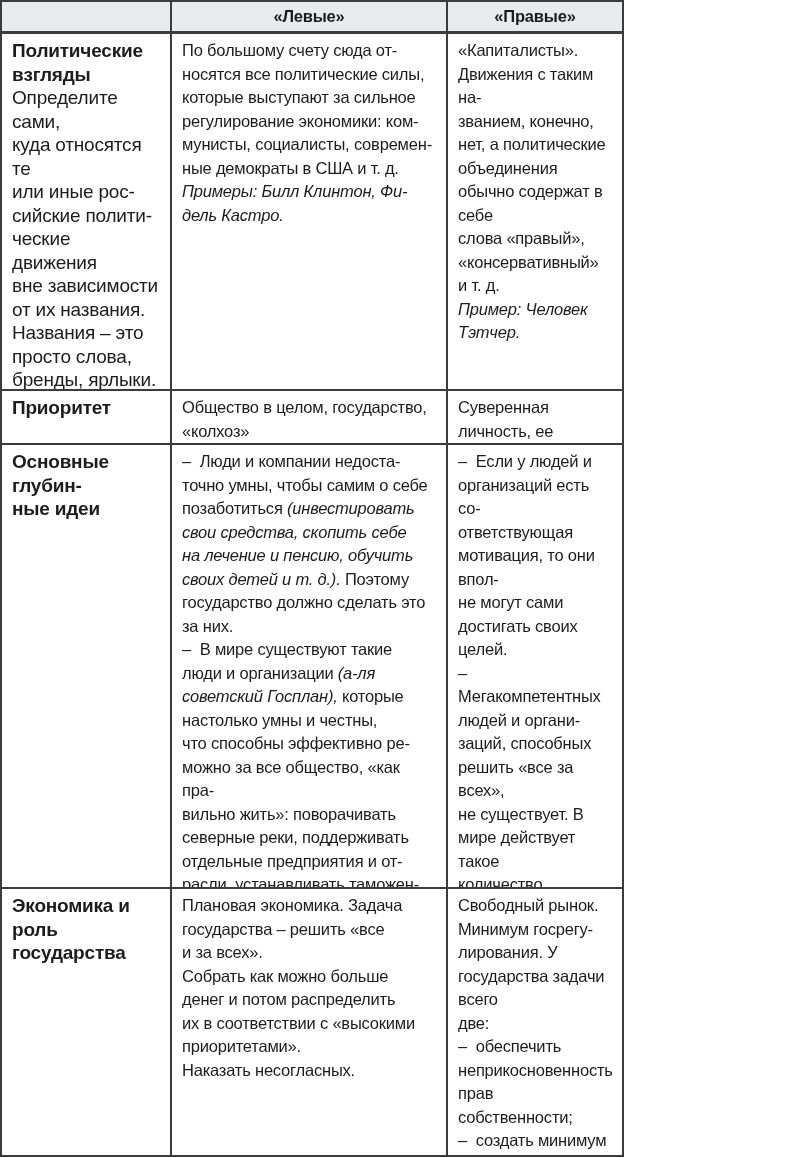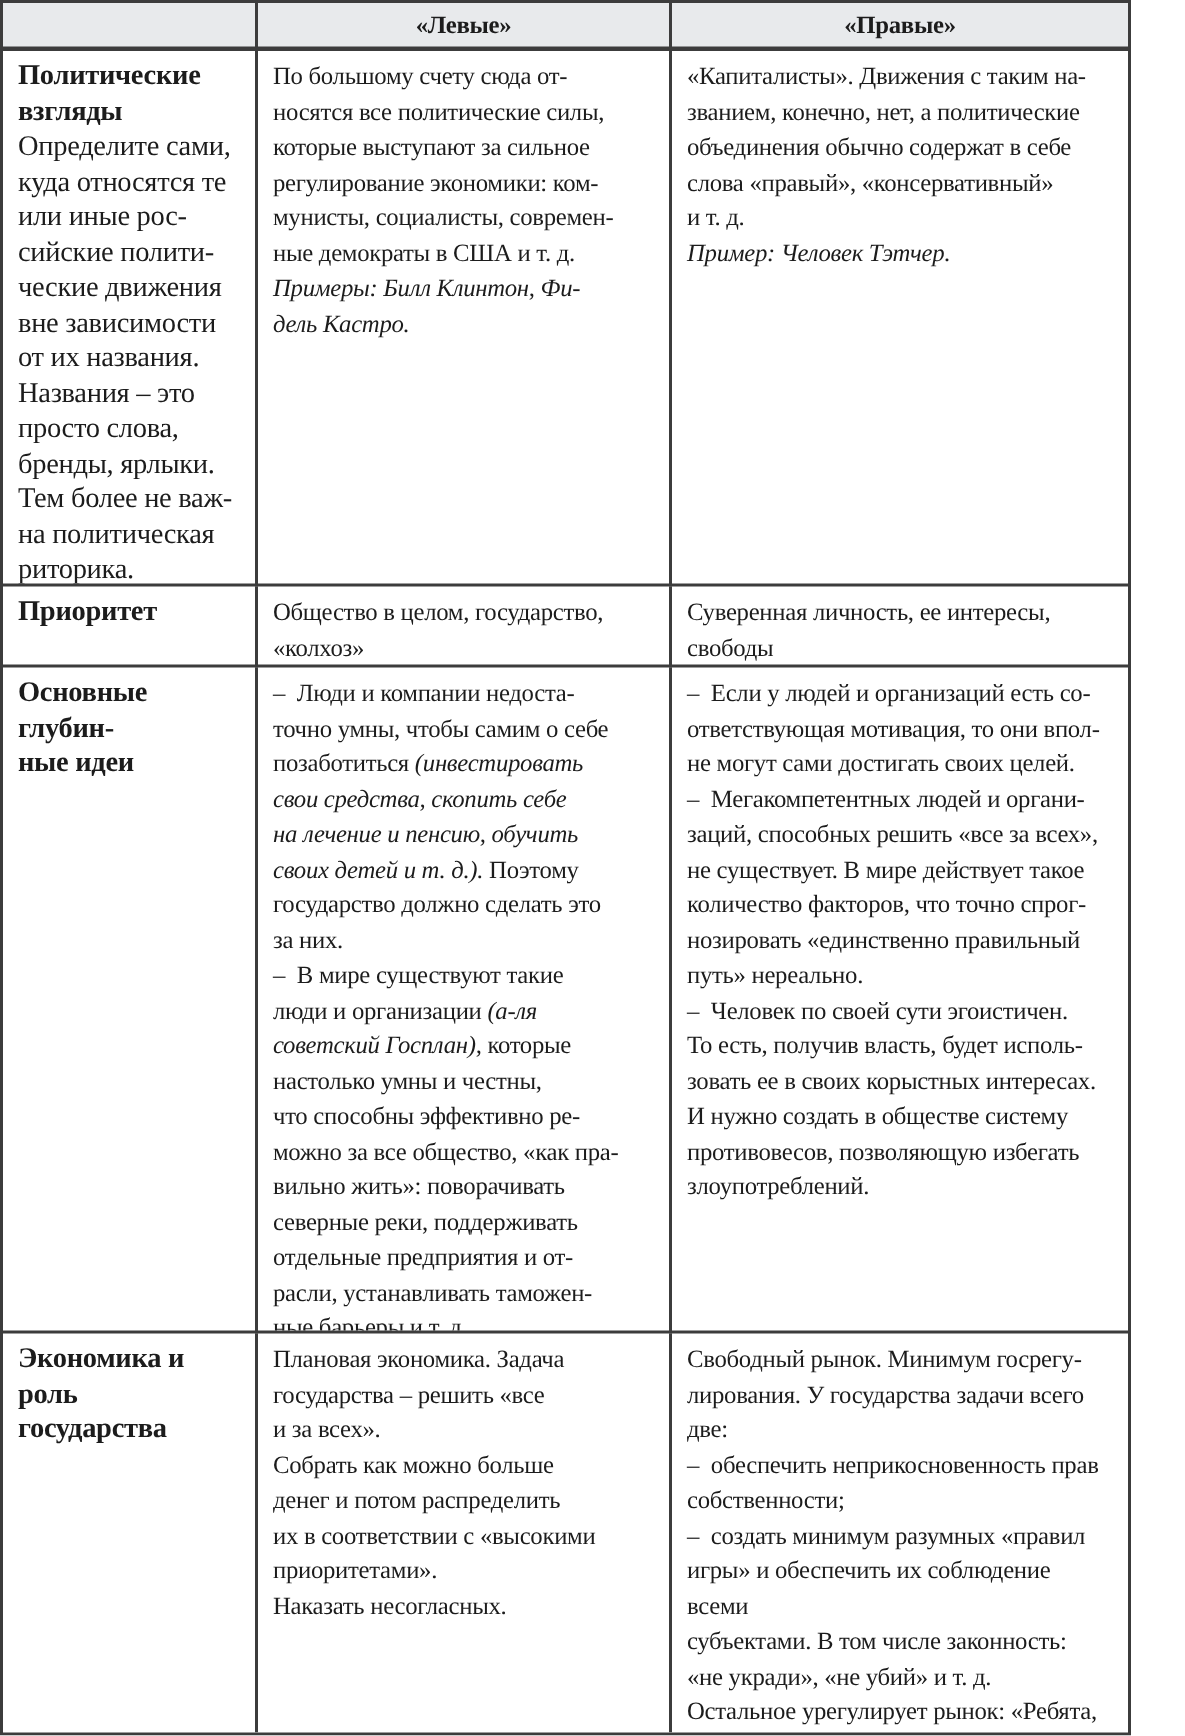--- a/index.html
+++ b/index.html
@@ -1,21 +1,21 @@
 <!DOCTYPE html>
 <html><head>
 <meta charset="utf-8">
 <style>
   html,body{margin:0;padding:0;background:#ffffff;}
   #page{
-    width:754px;height:1157px;
+    width:624px;height:1157px;
     box-sizing:border-box;
     background:#ffffff;
     border:2px solid #3c3c3c;
-    font-family:Liberation Serif, serif;
+    font-family:Liberation Sans, sans-serif;
     color:#1c1c1c;
     display:grid;
     grid-template-columns:170px 276px 1fr;
     grid-template-rows:32px 357px 54px 444px 1fr;
     overflow:hidden;
   }
   .cell{
     box-sizing:border-box;
     border-right:2px solid #3c3c3c;
     border-bottom:2px solid #3c3c3c;

